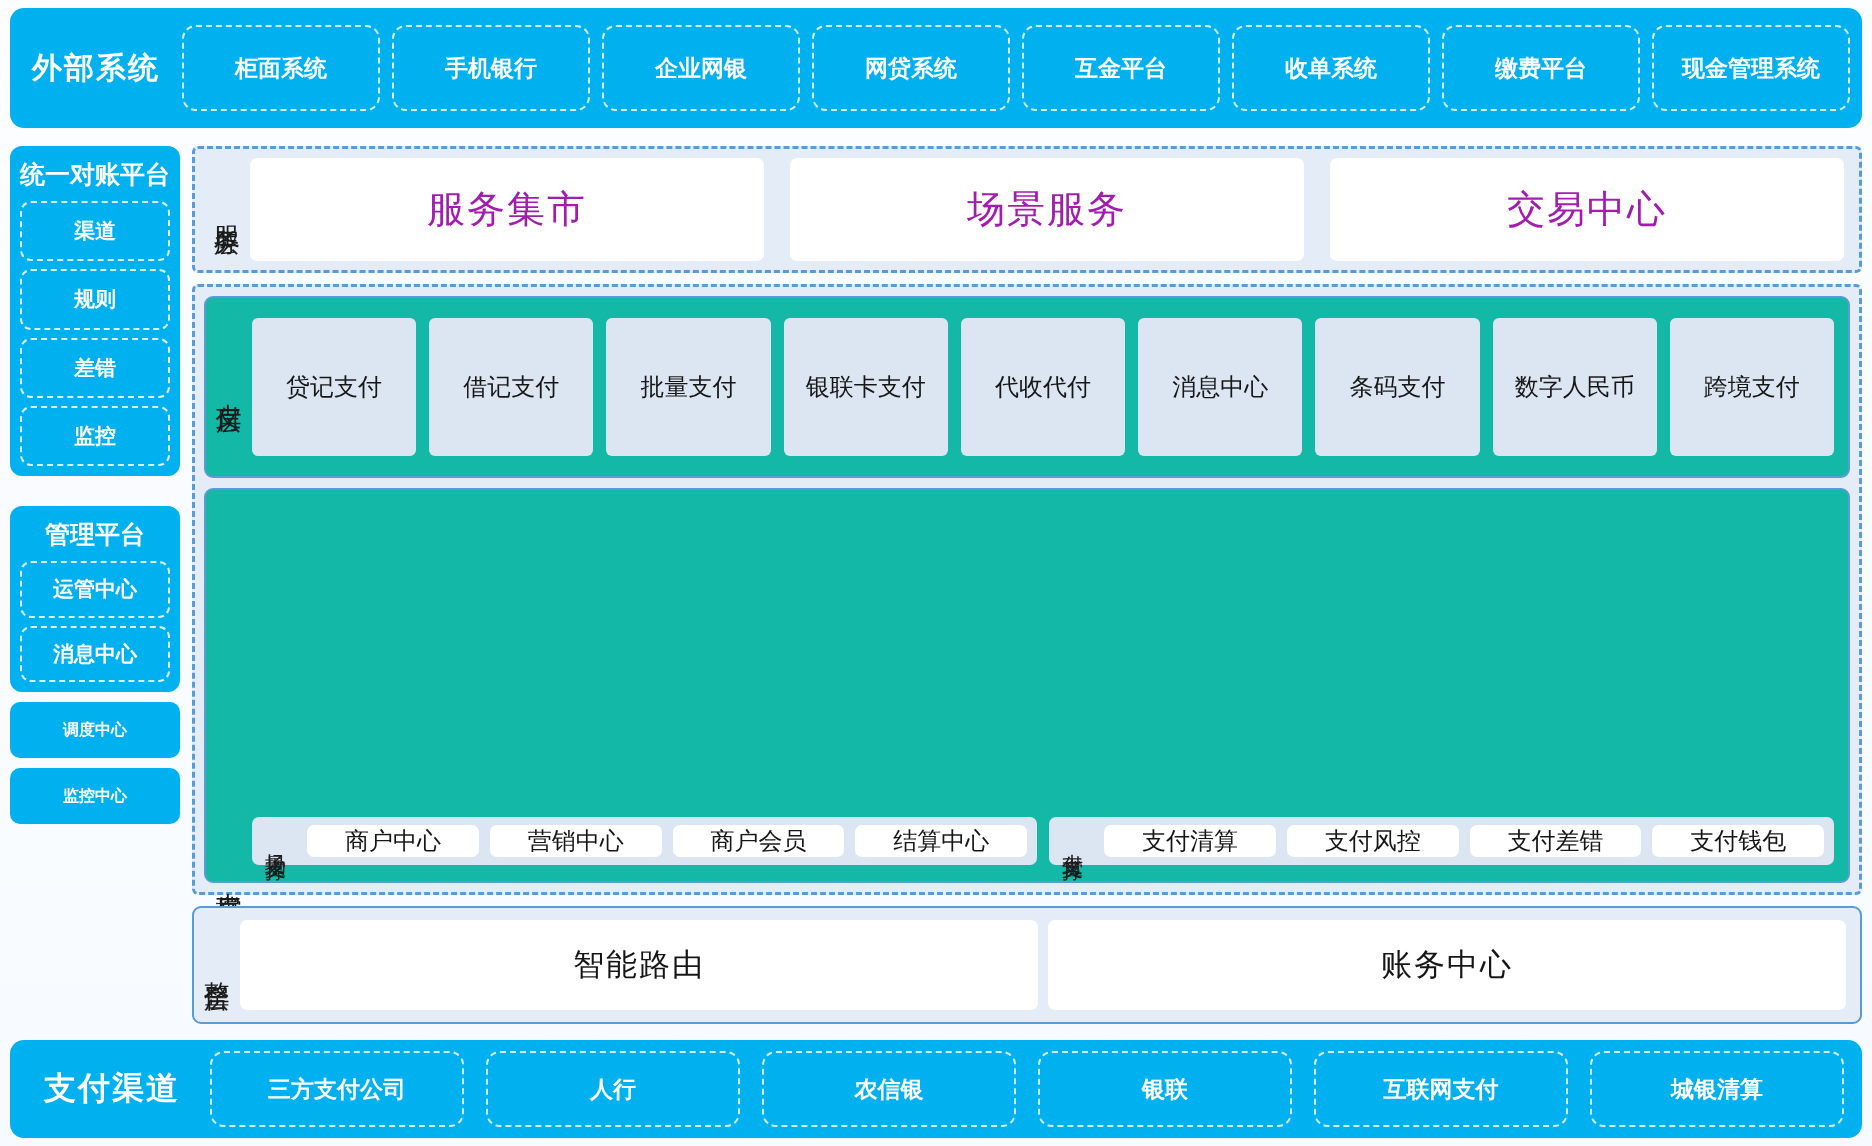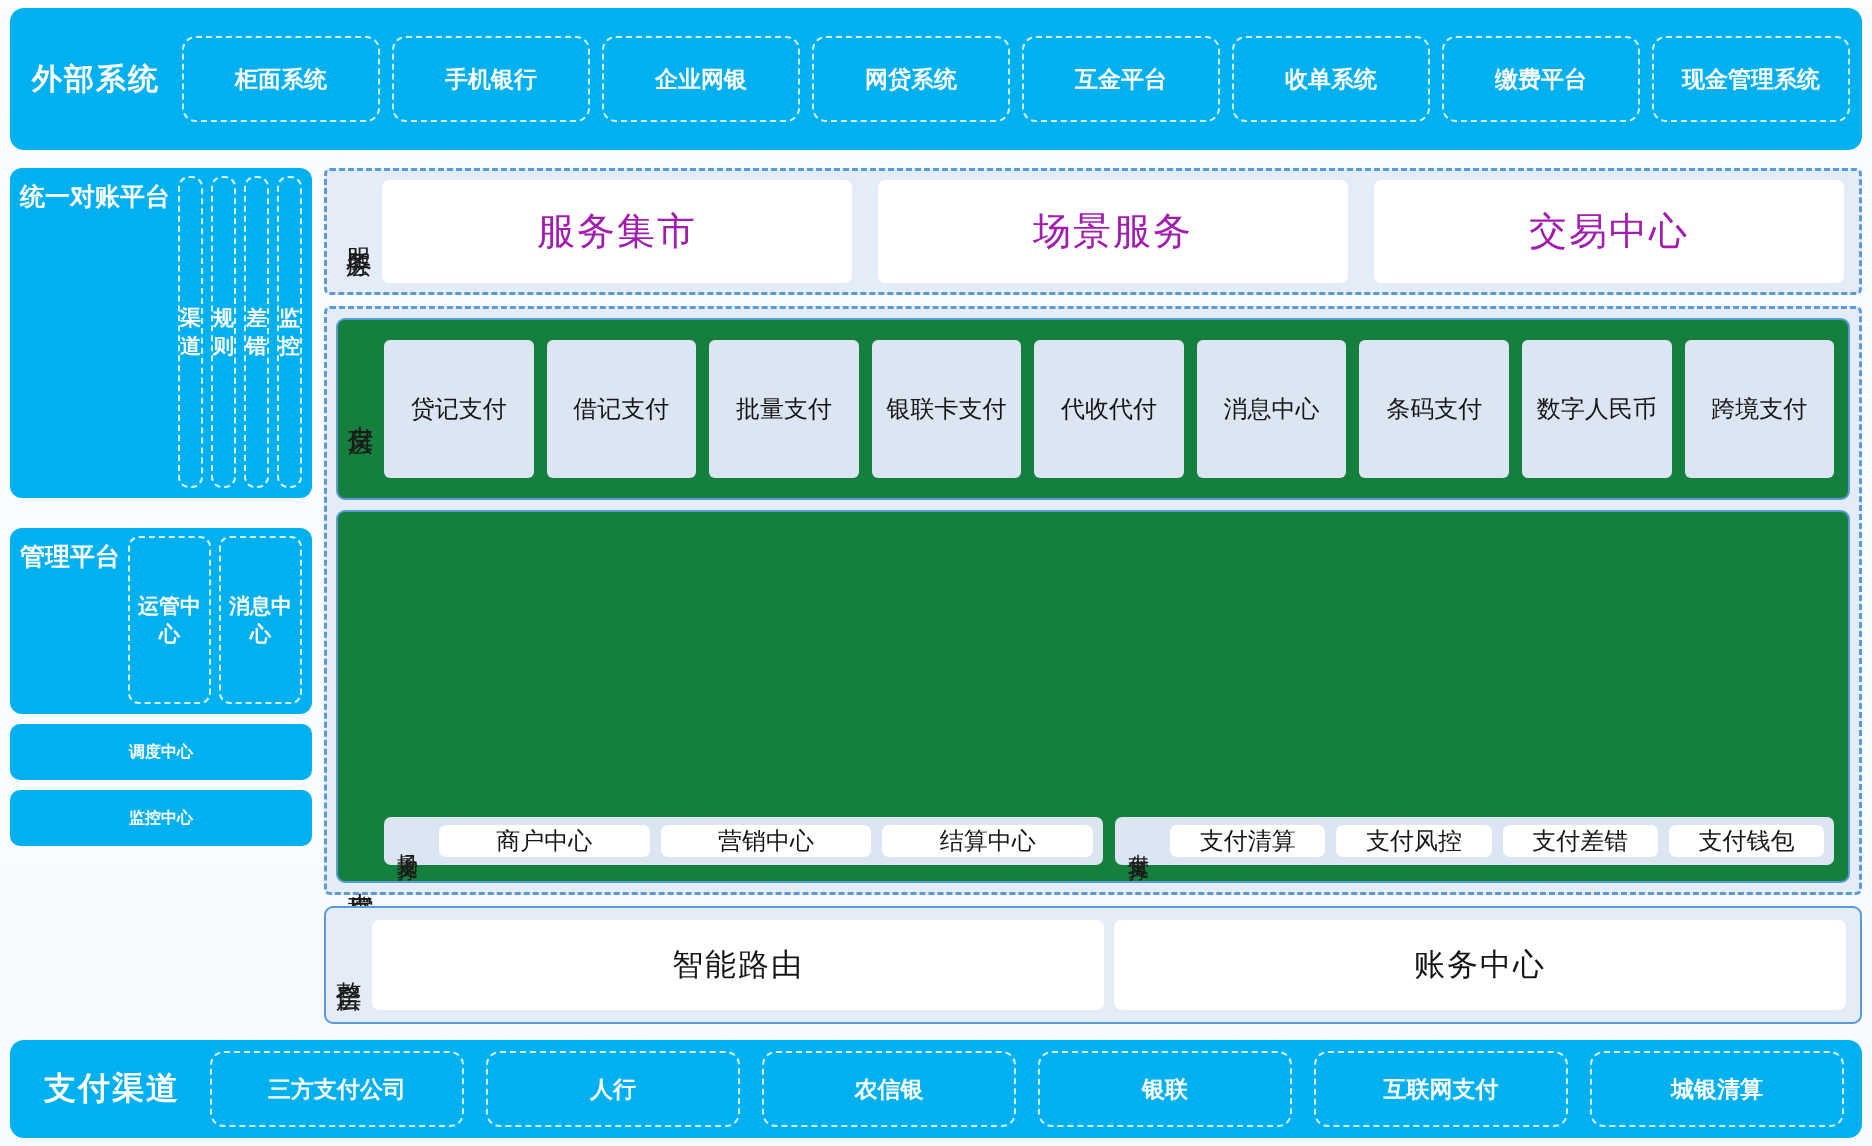--- a/index.html
+++ b/index.html
@@ -49,21 +49,21 @@
     color: #ffffff;
     font-size: 23px;
     font-weight: 700;
     display: flex;
     align-items: center;
     justify-content: center;
     white-space: nowrap;
   }
 
   
-  #top-bar { height: 142px; margin-bottom: 18px; }
+  #top-bar { height: 120px; margin-bottom: 18px; }
   #top-bar .blue-bar-items { height: 86px; }
 
   
   .middle {
     flex: 1 1 auto;
     display: flex;
     gap: 12px;
     min-height: 0;
   }
 
@@ -72,20 +72,21 @@
     flex: 0 0 165px;
     display: flex;
     flex-direction: column;
     gap: 10px;
   }
   .side-panel {
     background: #00b0ef;
     border-radius: 12px;
     padding: 8px 10px 10px;
     display: flex;
+    flex-direction: column;
     gap: 8px;
   }
   .side-panel-title {
     color: #fff;
     font-size: 25px;
     font-weight: 700;
     text-align: center;
     letter-spacing: 0px;
     padding: 4px 0 2px;
     white-space: nowrap;
@@ -183,21 +184,21 @@
     font-size: 38px;
     font-weight: 500;
     color: #a21caf;
     letter-spacing: 2px;
   }
 
   
   .outline-panel {
     border: 2.5px solid #5b9bd5;
     border-radius: 9px;
-    background: #15803d;
+    background: #14b8a6;
     display: flex;
     flex: 1 1 auto;
     min-height: 0;
   }
   #pay-panel     { flex: 0 0 182px; }
   #support-panel { flex: 1 1 auto; align-items: flex-end; }
 
   
   #pay-tiles {
     flex: 1 1 auto;
@@ -354,20 +355,21 @@
         </div>
 
         <div class="outline-panel" id="support-panel">
           <div class="v-label">支撑层</div>
           <div id="support-body">
 
             <div class="support-group">
               <div class="v-label small">场景支撑</div>
               <div class="support-card">商户中心</div>
               <div class="support-card">营销中心</div>
+              <div class="support-card">商户会员</div>
               <div class="support-card">结算中心</div>
             </div>
 
             <div class="support-group">
               <div class="v-label small">支付支撑</div>
               <div class="support-card">支付清算</div>
               <div class="support-card">支付风控</div>
               <div class="support-card">支付差错</div>
               <div class="support-card">支付钱包</div>
             </div>

